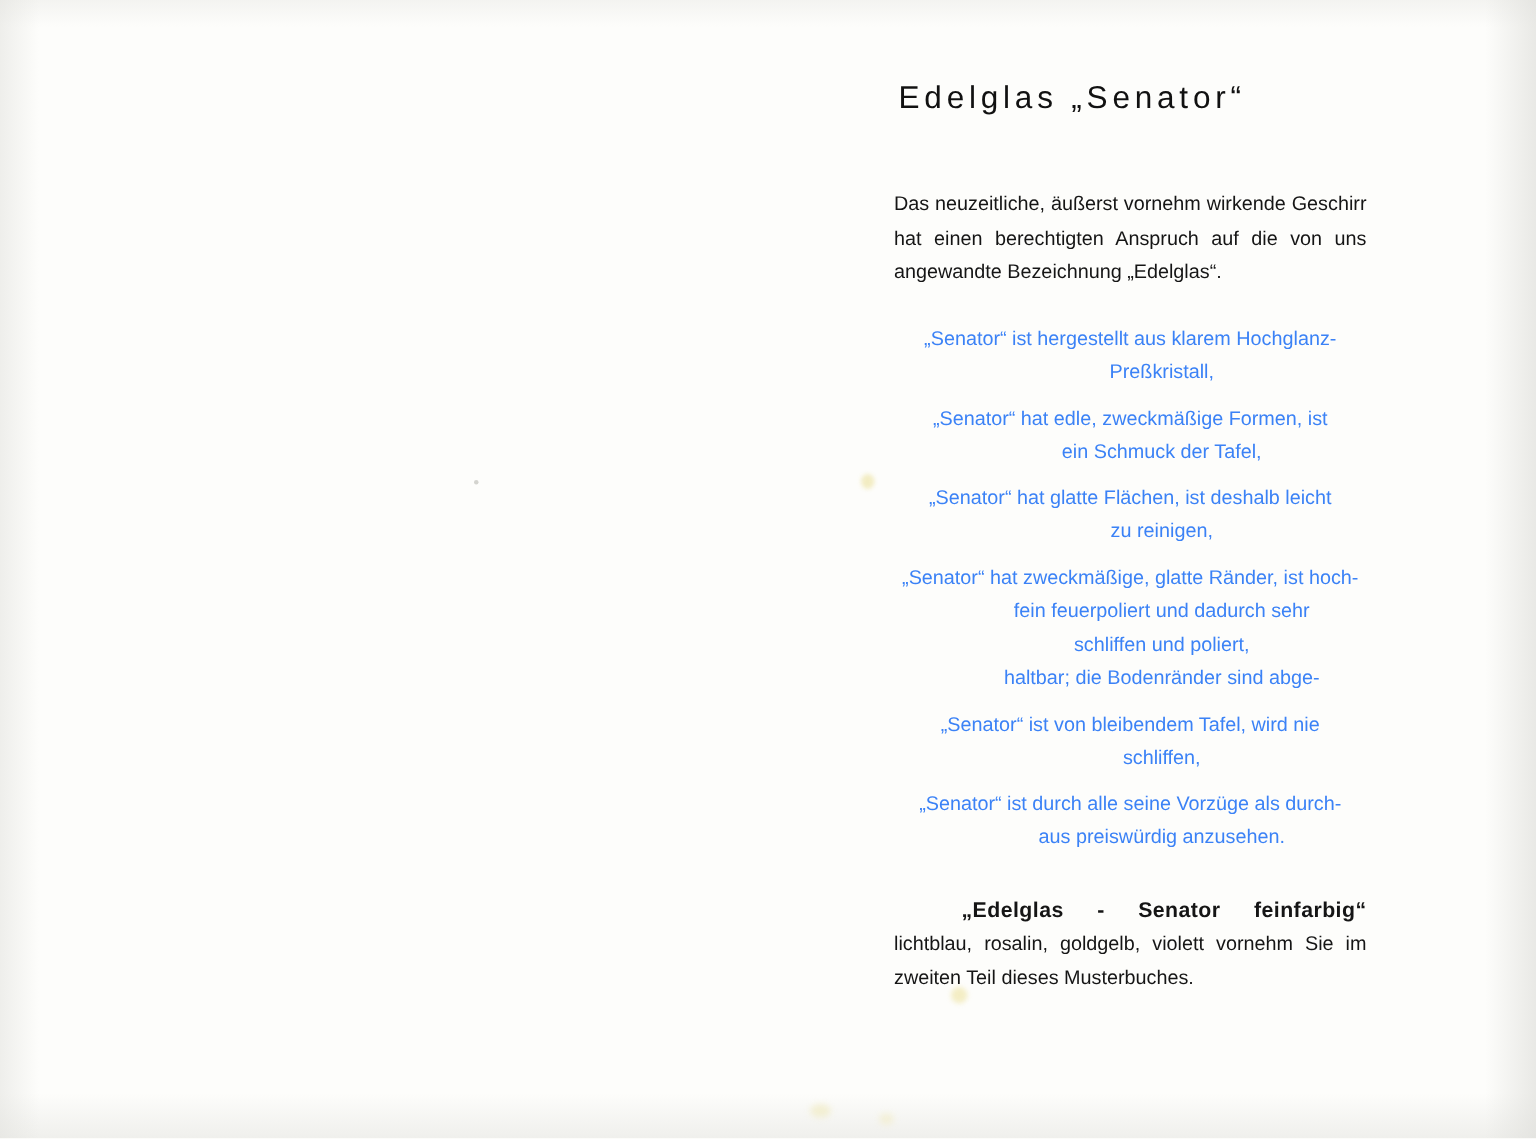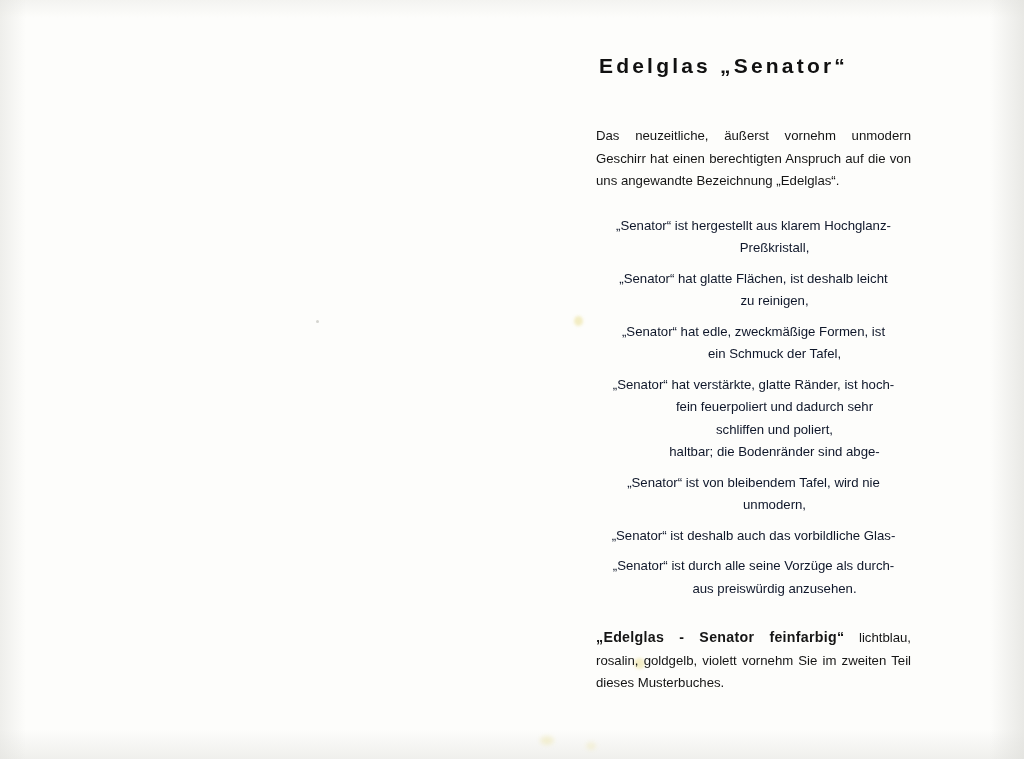--- a/index.html
+++ b/index.html
@@ -48,21 +48,21 @@
     position: absolute;
     left: 596px;
     top: 54px;
     width: 315px;
     color: #161616;
   }
 
   #doc-title {
     font-family: "Liberation Sans", sans-serif;
     font-size: 21px;
-    font-weight: 700;
+    font-weight: 400;
     letter-spacing: 3.2px;
     color: #111111;
     white-space: nowrap;
     margin: 0 0 47px 3px;
   }
 
   .para {
     font-size: 13.2px;
     line-height: 22.5px;
     text-align: justify;
@@ -75,39 +75,40 @@
   }
 
   
   .claim {
     font-size: 13.2px;
     line-height: 22.5px;
     text-align: justify;
     text-align-last: center;
     margin: 0 0 8px 0;
     padding-left: 0;
-    color: #0f172a;
+    color: #3b82f6;
   }
 
   
   #claims-list {
     margin-bottom: 22px;
   }
 
   
   #closing-paragraph {
     font-size: 13.2px;
     line-height: 22.5px;
     text-align: justify;
     margin-top: 26px;
   }
   #closing-lead {
     font-weight: 600;
     font-size: 14.2px;
     letter-spacing: 0.3px;
+    margin-left: 45px;
   }
 
   .hanging {
     display: block;
     text-indent: 0;
   }
   .hanging .ind {
     display: block;
     padding-left: 42px;
   }
@@ -121,56 +122,55 @@
   <div class="speckle" style="left:574px; top:316px; width:9px; height:10px; background:#efe7b0; opacity:.75; filter:blur(1.4px);"></div>
   <div class="speckle" style="left:634px; top:658px; width:11px; height:11px; background:#f0e7ae; opacity:.7; filter:blur(1.6px);"></div>
   <div class="speckle" style="left:540px; top:736px; width:14px; height:9px; background:#efe9bb; opacity:.6; filter:blur(2px);"></div>
   <div class="speckle" style="left:586px; top:742px; width:10px; height:8px; background:#f1ebc2; opacity:.55; filter:blur(2px);"></div>
 
   <div id="text-column">
 
     <h1 id="doc-title">Edelglas „Senator“</h1>
 
     <p id="intro-paragraph" class="para">
-      <span>Das neuzeitliche, äußerst vornehm unmodern</span>
+      <span>Das neuzeitliche, äußerst vornehm wirkende</span>
       <span>Geschirr hat einen berechtigten Anspruch auf</span>
       <span>die von uns angewandte Bezeichnung „Edelglas“.</span>
     </p>
 
     <div id="claims-list">
 
       <p class="claim hanging">
         <span class="hanging-lead">„Senator“ ist hergestellt aus klarem Hochglanz-</span>
         <span class="ind">Preßkristall,</span>
       </p>
 
       <p class="claim hanging">
+        <span class="hanging-lead">„Senator“ hat edle, zweckmäßige Formen, ist</span>
+        <span class="ind">ein Schmuck der Tafel,</span>
+      </p>
+
+      <p class="claim hanging">
         <span class="hanging-lead">„Senator“ hat glatte Flächen, ist deshalb leicht</span>
         <span class="ind">zu reinigen,</span>
       </p>
 
       <p class="claim hanging">
-        <span class="hanging-lead">„Senator“ hat edle, zweckmäßige Formen, ist</span>
-        <span class="ind">ein Schmuck der Tafel,</span>
-      </p>
-
-      <p class="claim hanging">
-        <span class="hanging-lead">„Senator“ hat verstärkte, glatte Ränder, ist hoch-</span>
+        <span class="hanging-lead">„Senator“ hat zweckmäßige, glatte Ränder, ist hoch-</span>
         <span class="ind">fein feuerpoliert und dadurch sehr</span>
         <span class="ind">schliffen und poliert,</span>
         <span class="ind">haltbar; die Bodenränder sind abge-</span>
       </p>
 
       <p class="claim hanging">
         <span class="hanging-lead">„Senator“ ist von bleibendem Tafel, wird nie</span>
-        <span class="ind">unmodern,</span>
+        <span class="ind">schliffen,</span>
       </p>
 
       <p class="claim hanging">
-        <span class="hanging-lead">„Senator“ ist deshalb auch das vorbildliche Glas-</span>
       </p>
 
       <p class="claim hanging">
         <span class="hanging-lead">„Senator“ ist durch alle seine Vorzüge als durch-</span>
         <span class="ind">aus preiswürdig anzusehen.</span>
       </p>
 
     </div>
 
     <p id="closing-paragraph" class="para">

